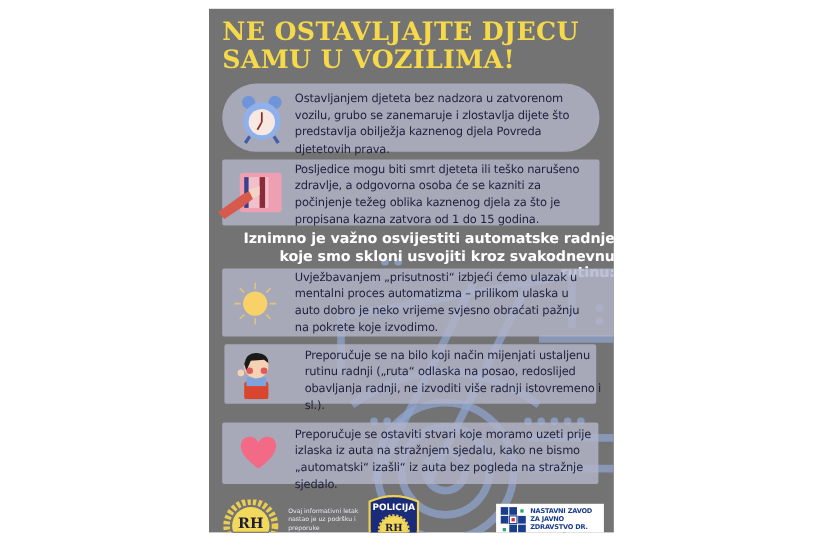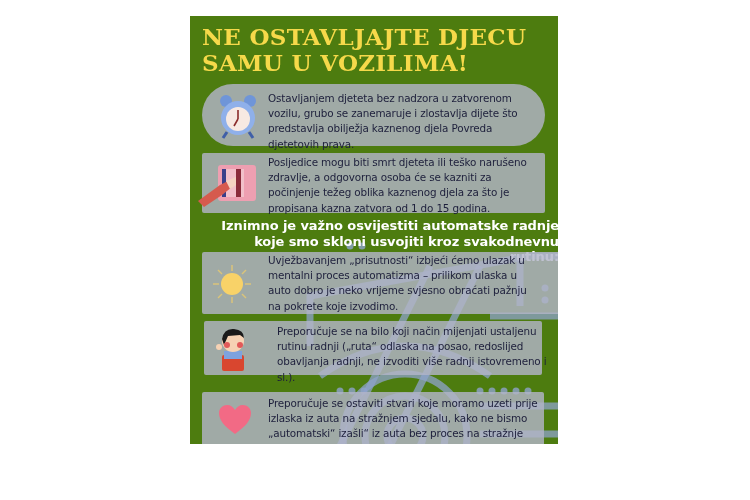--- a/index.html
+++ b/index.html
@@ -1,22 +1,22 @@
 <!DOCTYPE html>
 <html><head>
 <meta charset="utf-8">
 <style>
   html, body { margin: 0; padding: 0; }
   body {
     width: 750px; height: 500px; background: #ffffff; position: relative; overflow: hidden;
     font-family: "DejaVu Sans", sans-serif;
   }
   .poster {
-    position: absolute; left: 190px; top: 16px; width: 368px; height: 428px;
-    background: #4d7c0f; overflow: hidden;
+    position: absolute; left: 190px; top: 8px; width: 368px; height: 476px;
+    background: #737373; overflow: hidden;
   }
   .bg-art { position: absolute; left: 0; top: 0; width: 368px; height: 500px; }
   .title {
     position: absolute; left: 12px; top: 8px; width: 350px;
     color: #f6d94a; font-family: "DejaVu Serif", serif; font-weight: bold;
     font-size: 23px; line-height: 26px; letter-spacing: 0.3px; margin: 0;
   }
   .card {
     position: absolute; background: rgba(178,180,200,0.82);
     border-radius: 2px;
@@ -144,21 +144,21 @@
       <circle cx="28" cy="20" r="3" fill="#e15a5a"></circle>
       <circle cx="7" cy="22" r="3" fill="#f6d2b4"></circle>
     </svg>
     <div class="text" style="left:62px; top:3px; width:274px;margin-left:11px;"> Preporučuje se na bilo koji način mijenjati ustaljenu rutinu radnji („ruta“ odlaska na posao, redoslijed obavljanja radnji, ne izvoditi više radnji istovremeno i sl.).</div>
   </div>
 
   <div class="card" style="left:12px; top:376px; width:342px; height:56px;">
     <svg class="icon" style="left:16px; top:12px;" width="34" height="32" viewBox="0 0 34 32">
       <path d="M17 30 C6 22 1 16 1 9 C1 4 5 1 9 1 C13 1 15 3 17 6 C19 3 21 1 25 1 C29 1 33 4 33 9 C33 16 28 22 17 30 Z" fill="#f26a85"></path>
     </svg>
-    <div class="text" style="left:66px; top:4px; width:276px;">Preporučuje se ostaviti stvari koje moramo uzeti prije izlaska iz auta na stražnjem sjedalu, kako ne bismo „automatski“ izašli“ iz auta bez proces na stražnje sjedalo.</div>
+    <div class="text" style="left:66px; top:4px; width:276px;">Preporučuje se ostaviti stvari koje moramo uzeti prije izlaska iz auta na stražnjem sjedalu, kako ne bismo „automatski“ izašli“ iz auta bez pogleda na stražnje sjedalo.</div>
   </div>
 
   <svg class="badge" style="left:12px; top:446px;" width="52" height="50" viewBox="0 0 52 50">
     <circle cx="26" cy="24" r="22" fill="none" stroke="#e9cc52" stroke-width="6" stroke-dasharray="3 2"></circle>
     <circle cx="26" cy="24" r="17" fill="#f3d95b"></circle>
     <text x="26" y="26" text-anchor="middle" font-family="DejaVu Serif, serif" font-weight="bold" font-size="13" fill="#1d1d3a">RH</text>
     <rect x="10" y="30" width="32" height="10" fill="#ffffff" stroke="#1d1d3a" stroke-width="1"></rect>
     <text x="26" y="38" text-anchor="middle" font-family="DejaVu Sans, sans-serif" font-weight="bold" font-size="8" fill="#1d1d3a">MUP</text>
   </svg>
 

